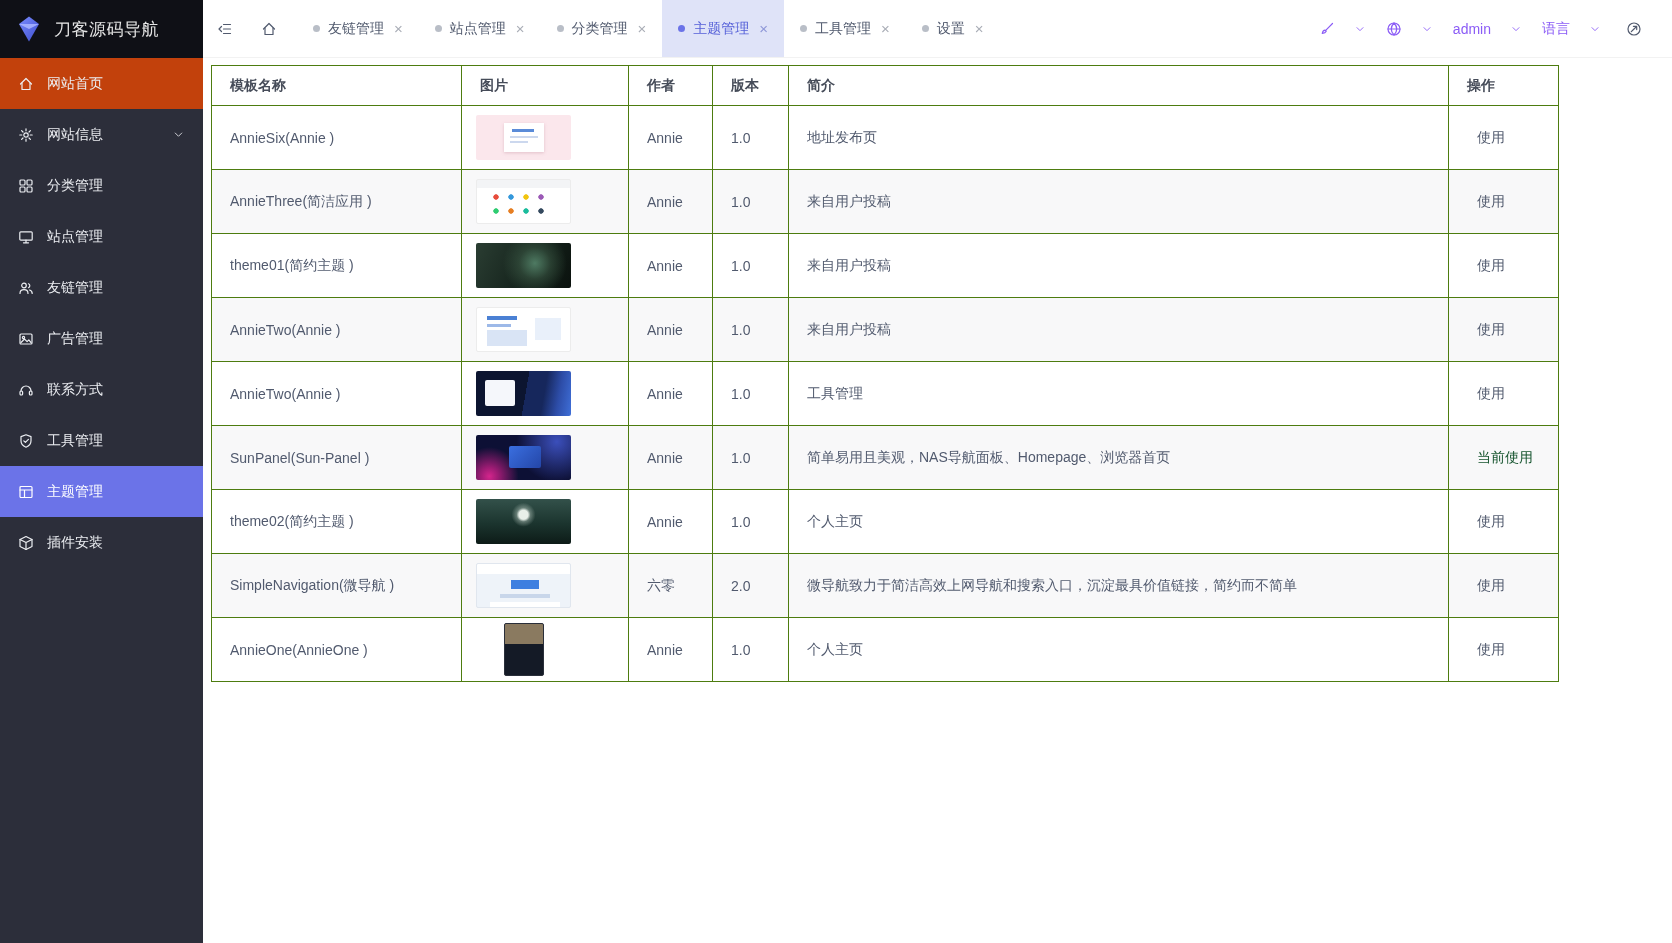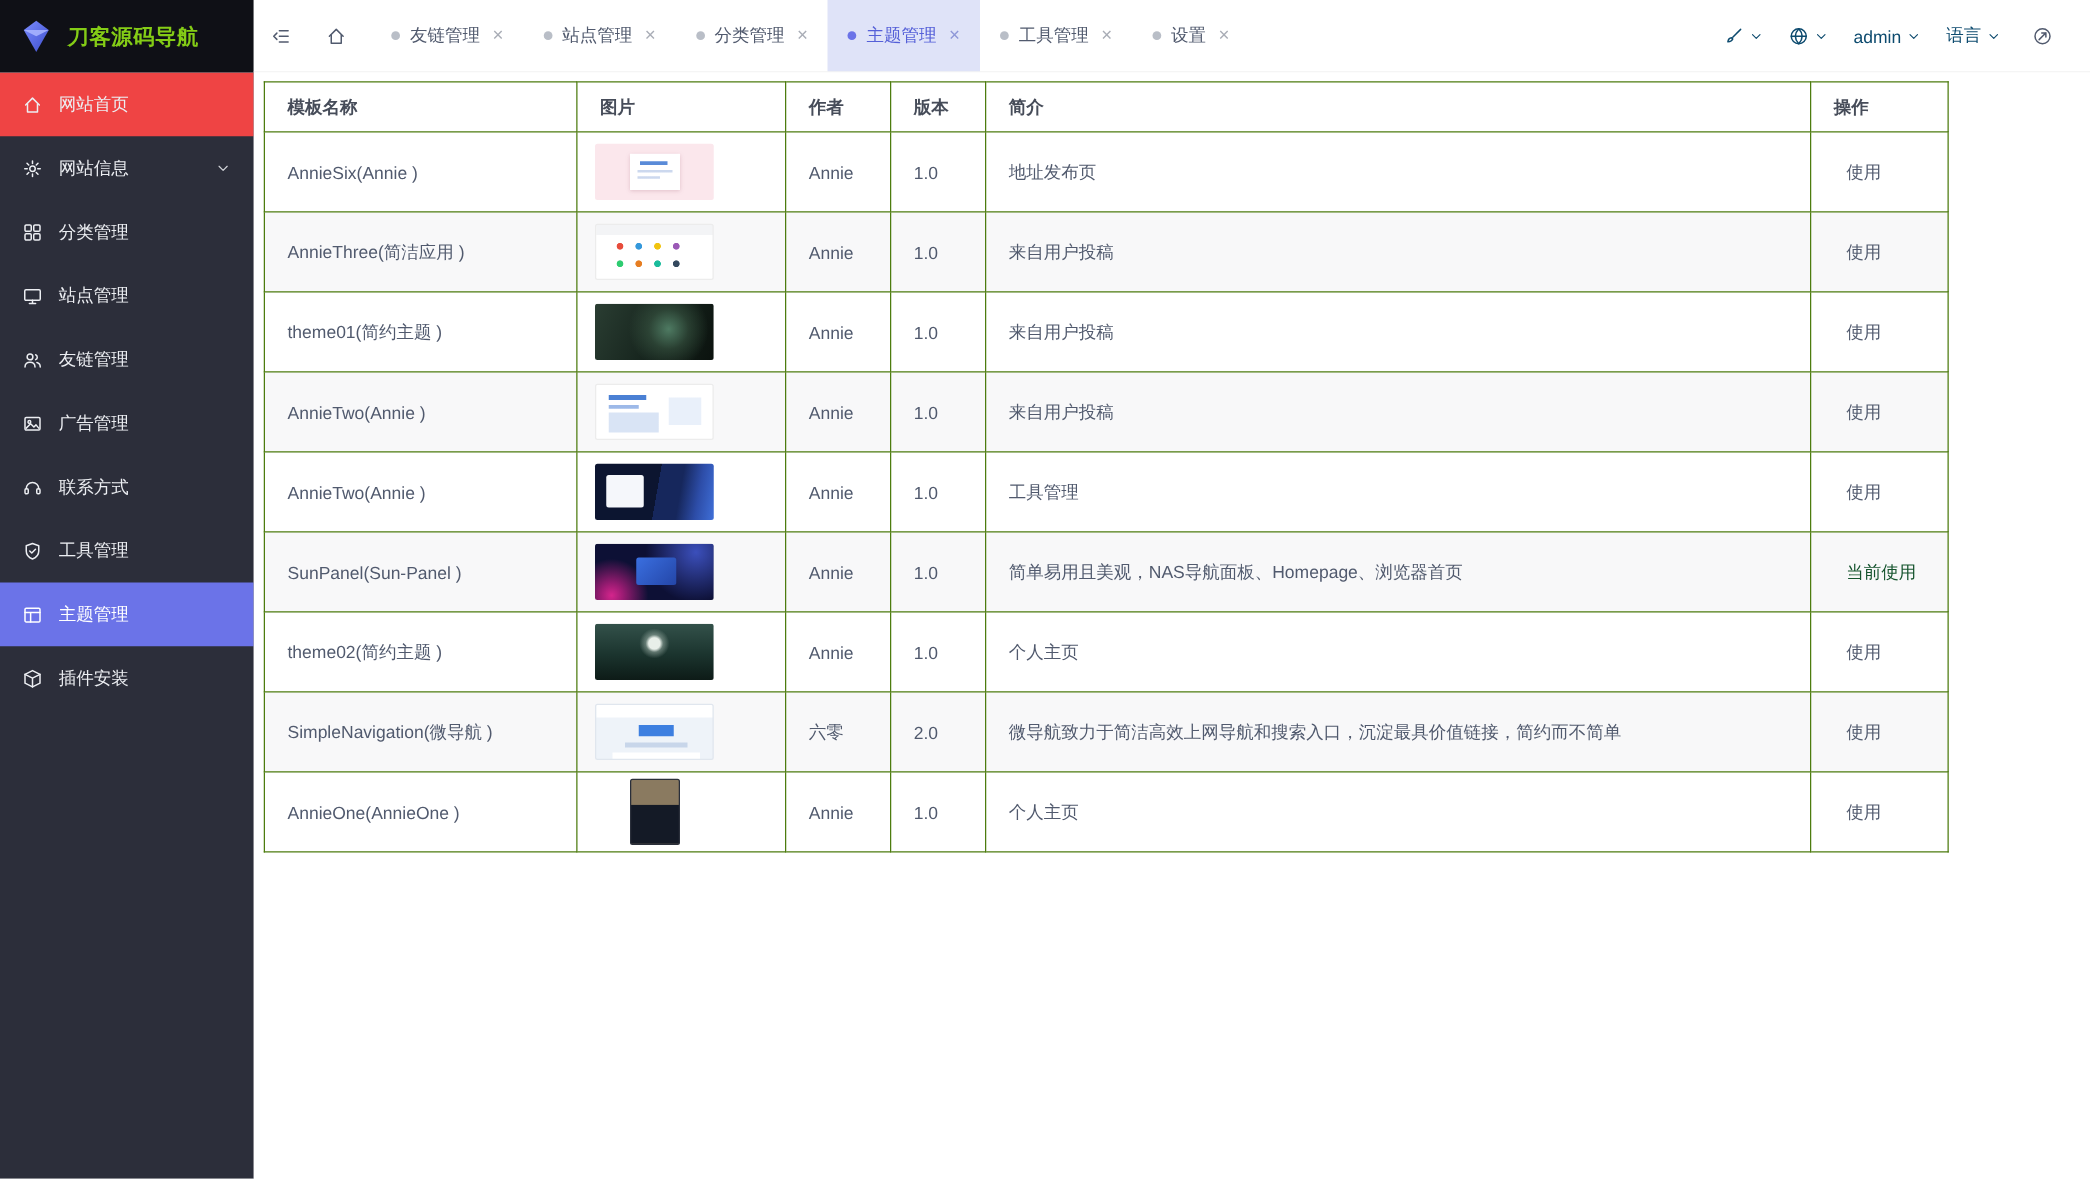--- a/index.html
+++ b/index.html
@@ -5,45 +5,45 @@
   * { margin:0; padding:0; box-sizing:border-box; }
   html,body { width:1672px; height:943px; }
   body {
     font-family:"Liberation Sans","DejaVu Sans",sans-serif;
     font-size:14px; color:#515a6e; background:#fff; overflow:hidden;
   }
   .app { display:grid; grid-template-columns:203px 1fr; grid-template-rows:58px 885px; width:1672px; height:943px; }
 
   
   .logo { background:#0f1016; display:flex; align-items:center; gap:10px; padding-left:14px; }
-  .logo-title { color:#84cc16; font-size:17px; font-weight:bold; letter-spacing:.5px; white-space:nowrap; }
+  .logo-title { color:#e5e5e5; font-size:17px; font-weight:normal; letter-spacing:.5px; white-space:nowrap; }
 
   
   .topbar { background:#fff; display:flex; align-items:stretch; border-bottom:1px solid #f2f2f2; }
   .icon-btn { display:flex; align-items:center; justify-content:center; width:44px; color:#515a6e;
               background:none; border:none; cursor:pointer; }
   .tab-bar { display:flex; align-items:stretch; margin-left:6px; }
   .tab { display:flex; align-items:center; gap:8px; padding:0 16px; cursor:pointer; white-space:nowrap; }
   .tab .dot { width:7px; height:7px; border-radius:50%; background:#b9bec7; flex:none; }
   .tab-label { color:#515a6e; }
   .tab-close { color:#a9adb6; font-size:15px; margin-left:2px; line-height:1; }
   .tab.active { background:#dfe3f8; }
   .tab.active .dot { background:#6b73e8; }
   .tab.active .tab-label { color:#5560d8; }
   .tab.active .tab-close { color:#8e97d8; }
   .topbar-right { margin-left:auto; display:flex; align-items:center; gap:2px; padding-right:16px; }
-  .top-action { display:flex; align-items:center; gap:4px; padding:0 9px; color:#0c4a6e; cursor:pointer; height:100%; }
+  .top-action { display:flex; align-items:center; gap:19px; padding:0 9px; color:#8b5cf6; cursor:pointer; height:100%; }
   .icn { display:inline-flex; align-items:center; }
   .chev-small svg { width:12px; height:12px; }
 
   
   .sidebar { background:#2c2e3a; overflow:hidden; }
   .side-item { height:51px; display:flex; align-items:center; gap:13px; padding:0 18px;
                color:#eceef2; cursor:pointer; font-size:14px; }
-  .side-item.hl { background:#ef4444; }
+  .side-item.hl { background:#c2410c; }
   .side-item.active { background:#6b73e8; color:#fff; }
   .side-icn svg { width:16px; height:16px; }
   .chev { margin-left:auto; opacity:.85; }
   .chev svg { width:13px; height:13px; }
 
   
   .main { background:#fff; padding:7px 8px 0 8px; overflow:auto; }
   table { border-collapse:collapse; table-layout:fixed; width:1347px; }
   th,td { border:1px solid #4d7c0f; text-align:left; padding:0 18px; }
   th { height:40px; font-weight:bold; color:#464c59; font-size:14px; background:#fff; }

